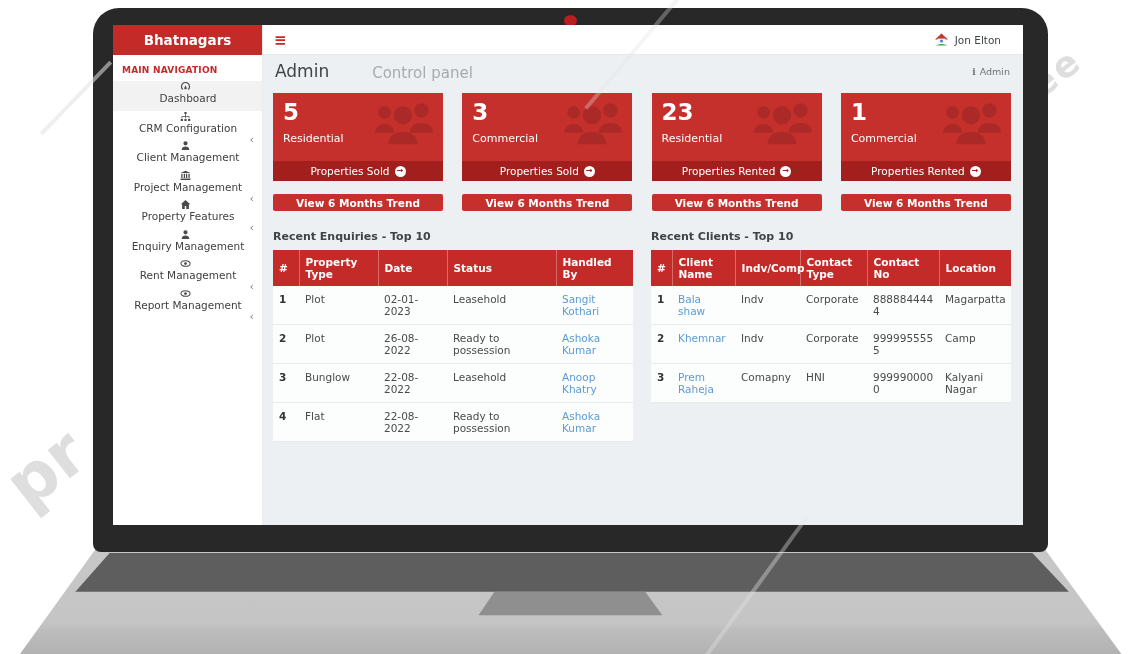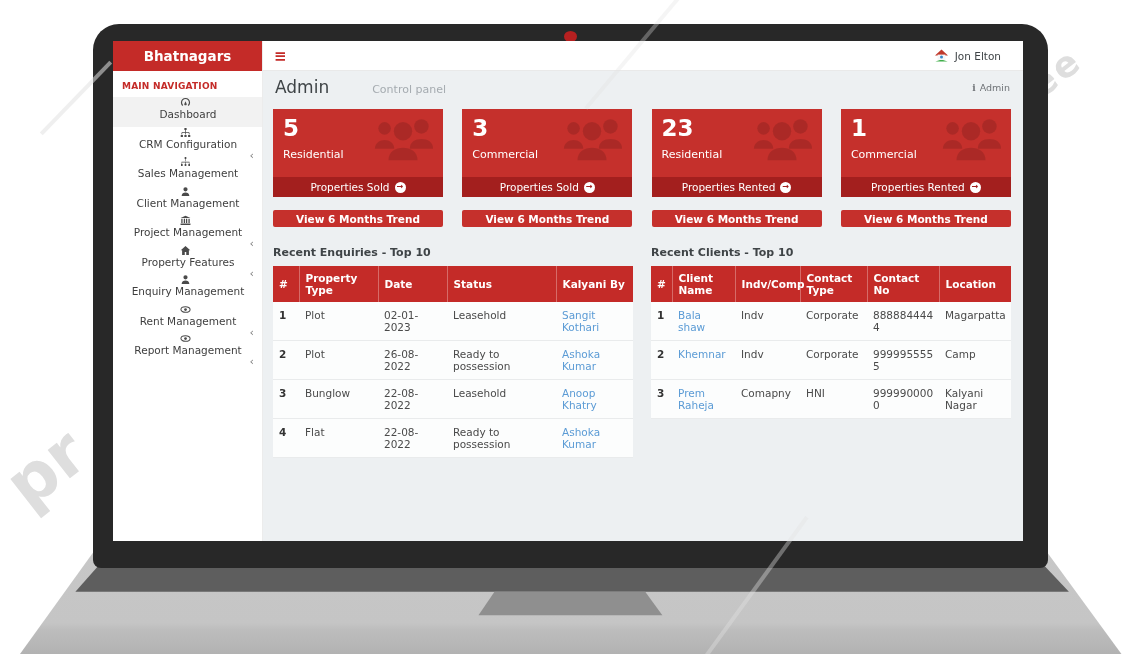--- a/index.html
+++ b/index.html
@@ -7,21 +7,21 @@
   body { font-family:"DejaVu Sans","Liberation Sans",sans-serif; }
   .stage { position:relative; width:1142px; height:654px; overflow:hidden; background:#ffffff; }
 
   
   .wm { position:absolute; z-index:1; color:#dedede; font-weight:700; pointer-events:none; }
   .wm-pr { left:6px; top:430px; font-size:66px; transform:rotate(-38deg); }
   .wm-e  { left:1028px; top:52px; font-size:36px; letter-spacing:3px; transform:rotate(-38deg); }
 
   
   .laptop { position:absolute; inset:0; z-index:2; }
-  .bezel { position:absolute; left:93px; top:24px; width:955px; height:544px;
+  .bezel { position:absolute; left:93px; top:8px; width:955px; height:544px;
            background:#282828; border-radius:26px 26px 8px 8px; }
   .camera { position:absolute; left:471px; top:7px; width:13px; height:11px;
             border-radius:50%; background:#b62020; }
   .base { position:absolute; left:0; top:543px; width:1142px; height:111px; }
   .base-body { position:absolute; inset:0;
     clip-path:polygon(8.75% 0,91.1% 0,98.2% 100%,1.75% 100%);
     background:linear-gradient(#dcdcdc 0,#c7c7c7 7%,#c5c5c5 72%,#bdbdbd 78%,#b2b2b2 100%); }
   .keyboard { position:absolute; inset:0;
     clip-path:polygon(9.6% 9%,90.4% 9%,93.6% 44%,6.6% 44%);
     background:#5e5e5e; }
@@ -58,21 +58,21 @@
   .main { flex:1; background:#edf0f2; display:flex; flex-direction:column; }
   .topbar { height:30px; background:#ffffff; display:flex; align-items:center;
             border-bottom:1px solid #e9e9e9; }
   .hamburger { color:#c42b28; font-weight:700; font-size:15px; padding:0 11px; cursor:pointer; }
   .user-menu { margin-left:auto; display:flex; align-items:center; gap:6px;
                padding-right:22px; font-size:10.5px; color:#3f4447; cursor:pointer; }
   .user-menu svg { width:15px; height:14px; }
 
   .page-header { height:32px; display:flex; align-items:center; padding:0 13px 0 12px;gap:36px; }
   .page-title { font-size:17px; color:#3f4447; }
-  .page-subtitle { font-size:11px; color:#a5abb0; margin-left:7px; padding-top:4px; }
+  .page-subtitle { font-size:15px; color:#a5abb0; margin-left:7px; padding-top:4px; }
   .breadcrumb { margin-left:auto; font-size:9.5px; color:#6f7377; display:flex; align-items:center; gap:4px; }
   .crumb-icon::before { content:"i"; font-weight:700; font-family:"DejaVu Serif",serif; font-size:9px; }
 
   .content { flex:1; padding:6px 12px 0 10px; }
 
   
   .cards-row, .trend-row, .tables-row { display:grid; grid-template-columns:repeat(4,170px); column-gap:19.3px; }
   .card { height:88px; display:flex; flex-direction:column; overflow:hidden; }
   .card-body { height:68px; background:#c5302c; color:#ffffff; position:relative; padding:7px 10px; }
   .card-value { font-size:23px; font-weight:700; line-height:1.1; }
@@ -140,28 +140,20 @@
             <span class="nico">
                 <svg viewBox="0 0 12 12">
                   <path fill="currentColor" d="M4.8 1h2.4v2.4H4.8zM5.6 3.4h.8v2h-.8zM2 5.4h8v.9H2zm-.4.9h.8v2H1.6zm4 0h.8v2h-.8zm4 0h.8v2h-.8zM.8 8.6h2.4V11H.8zm4 0h2.4V11H4.8zm4 0h2.4V11H8.8z"></path>
                 </svg>
               </span>
             <span class="nlabel">CRM Configuration</span>
             <span class="chev"></span>
           </div>
 
 
-          <div class="nav-item">
-            <span class="nico">
-                <svg viewBox="0 0 12 12">
-                  <path fill="currentColor" d="M5.1 1.2h1.8v2H5.1zM5.7 3.2h.6v2.4h-.6zM1.7 6.4h8.6v.8H1.7zm0 .8h.6v1.6h-.6zm8 0h.6v1.6h-.6zM1.1 8.8h1.8v2H1.1zm4 0h1.8v2H5.1zm4 0h1.8v2H9.1zM5.7 7.2h.6v1.6h-.6z"></path>
-                </svg>
-              </span>
-            <span class="nlabel">Sales Management</span>
-          </div>
 
           <div class="nav-item">
             <span class="nico">
                 <svg viewBox="0 0 12 12">
                   <path fill="currentColor" d="M6 1.3a2.3 2.3 0 1 1 0 4.6 2.3 2.3 0 0 1 0-4.6zM1.8 11c0-2.7 2-3.9 4.2-3.9s4.2 1.2 4.2 3.9z"></path>
                 </svg>
               </span>
             <span class="nlabel">Client Management</span>
           </div>
 
@@ -340,21 +332,21 @@
                       <col style="width:69px">
                       <col style="width:109px">
                       <col>
                     </colgroup>
                   <thead>
                       <tr>
                     <th>#</th>
                     <th>Property Type</th>
                     <th>Date</th>
                     <th>Status</th>
-                    <th>Kalyani By</th>
+                    <th>Handled By</th>
                   </tr>
                     </thead>
                   <tbody>
                     <tr>
                       <td class="idx">1</td>
                       <td>Plot</td>
                       <td>02-01-2023</td>
                       <td>Leasehold</td>
                       <td class="link">Sangit Kothari</td>
                     </tr>

